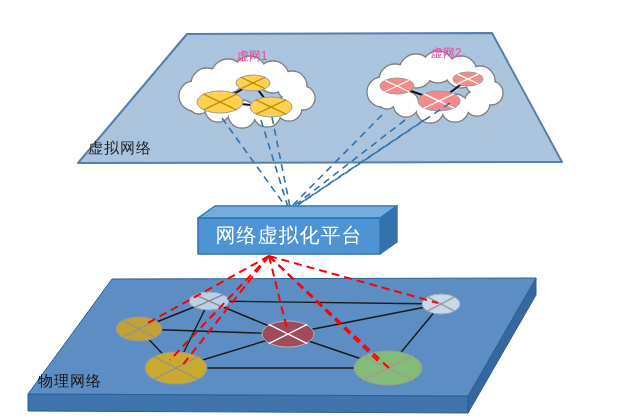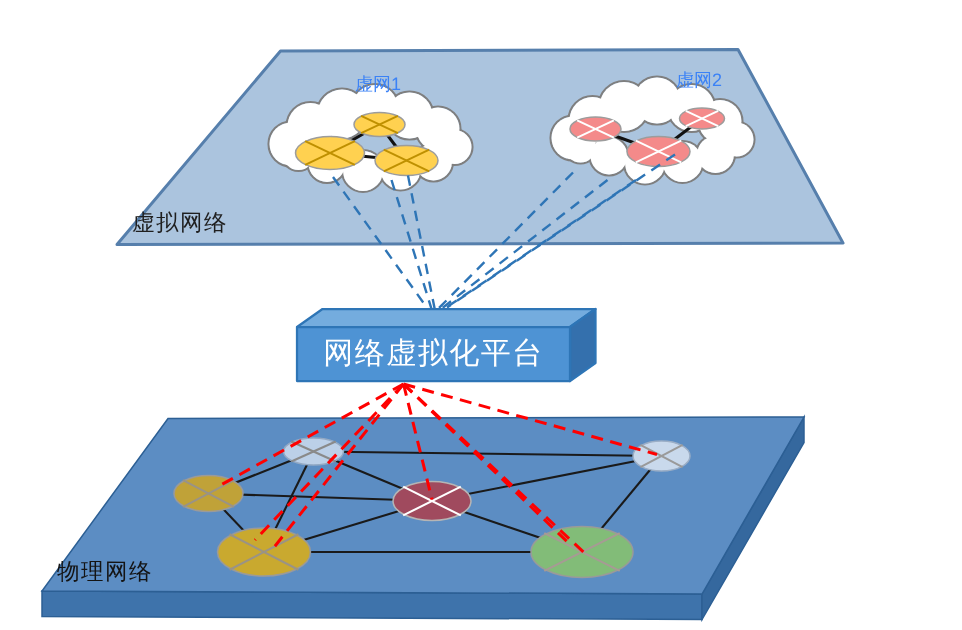--- a/index.html
+++ b/index.html
@@ -2,23 +2,23 @@
 <html><head>
 <meta charset="utf-8">
 <style>
   html,body{margin:0;padding:0;background:#ffffff;}
   #stage{position:relative;width:641px;height:420px;background:#ffffff;overflow:hidden;
          font-family:"Liberation Sans","DejaVu Sans",sans-serif;}
   #diagram{position:absolute;left:0;top:0;}
   .plane-label{position:absolute;color:#1f1f1f;font-size:15px;letter-spacing:1px;}
   #virtual-plane-label{left:88px;top:139px;}
   #physical-plane-label{left:38px;top:372px;color:#141414;}
-  .cloud-label{position:absolute;color:#3b82f6;font-size:12px;transform:translateX(-50%);}
+  .cloud-label{position:absolute;color:#ec4899;font-size:12px;transform:translateX(-50%);}
   #cloud1-label{left:252px;top:48px;}
-  #cloud2-label{left:446px;top:45px;margin-left:20px;}
+  #cloud2-label{left:446px;top:45px;}
   #platform-label{position:absolute;left:198px;top:222px;width:182px;text-align:center;
                   color:#ffffff;font-size:20px;letter-spacing:1px;}
 </style>
 </head>
 <body>
 
 <div id="stage">
   <svg id="diagram" width="641" height="420" viewBox="0 0 641 420">
       <polygon points="187,34 492,33 562,162 78,163" fill="#ABC4DE" stroke="#567FAC" stroke-width="2" stroke-linejoin="round"></polygon>
       <circle cx="194" cy="96" r="15" fill="none" stroke="#7F7F7F" stroke-width="1.4"></circle>

